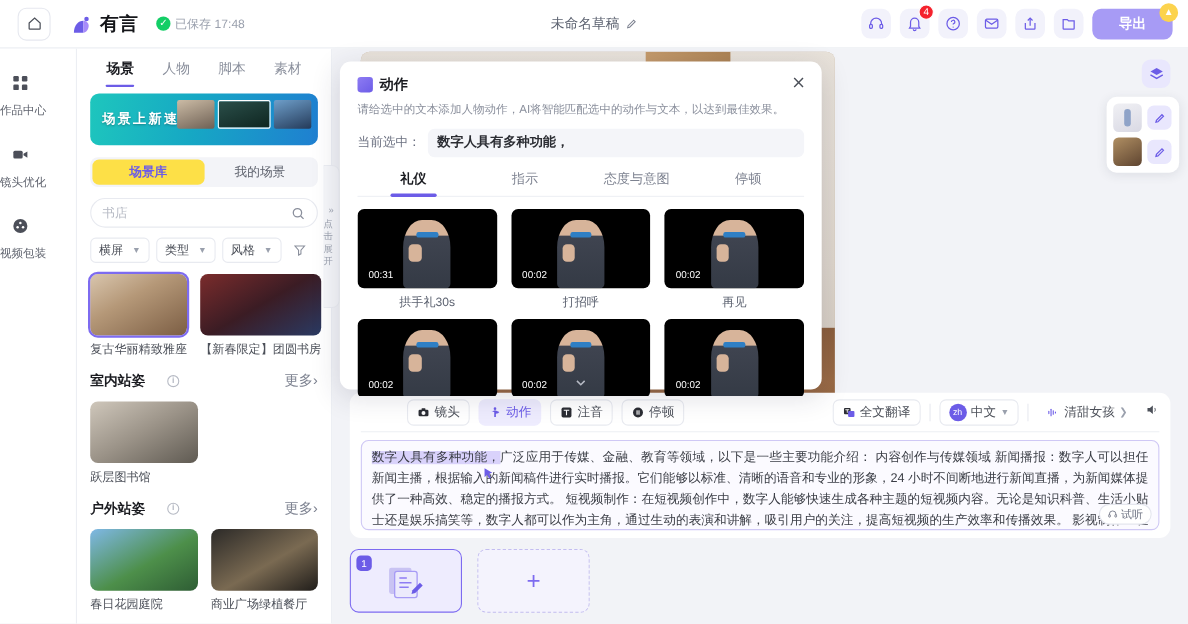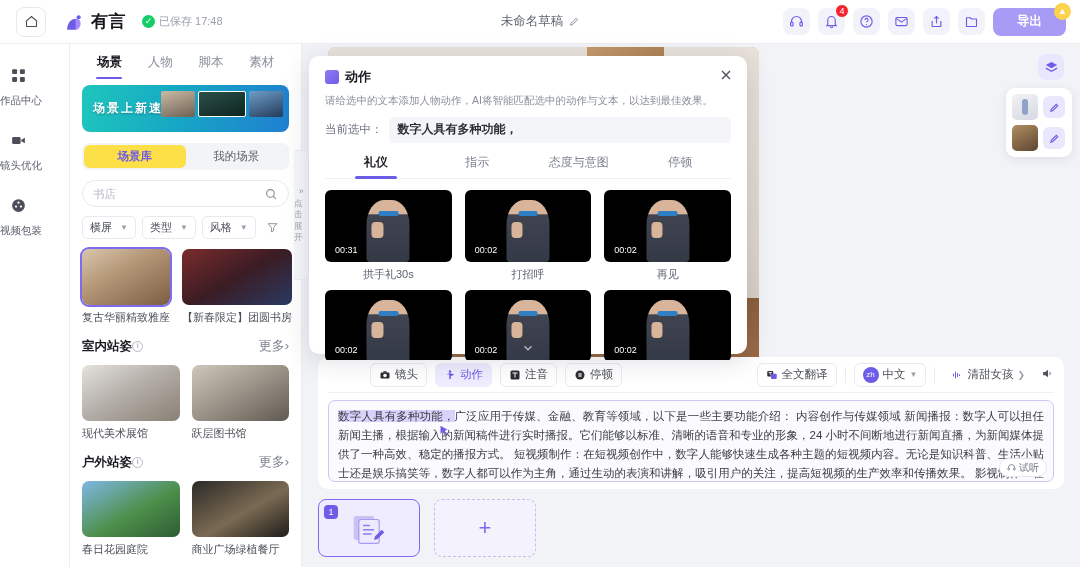--- a/index.html
+++ b/index.html
@@ -156,21 +156,21 @@
     background-position: center;
   }
   .card.sel .card-img { outline: 2px solid #7d6bf0; outline-offset: 0px; }
   .card-name {
     margin-top: 5px; font-size: 11px; color: #4c5059; white-space: nowrap;
     overflow: hidden; text-overflow: ellipsis;
   }
   .sec-head {
     margin-top: 12px; display: flex; align-items: center; justify-content: space-between;
   }
-  .sec-title { font-size: 12.5px; font-weight: bold; color: #1b1c21; display:flex; align-items:center; gap:0;}
+  .sec-title { font-size: 12.5px; font-weight: bold; color: #1b1c21; display:flex; align-items:center; gap:20px;}
   .sec-more { font-size: 13px; color: #7d8290; cursor: pointer; }
   .info-o {
     width: 11px; height: 11px; border-radius: 50%; border: 1px solid #b6bac4;
     font-size: 8px; color: #b6bac4; display: flex; align-items: center;
     justify-content: center; line-height: 1;
   }
 
   .scene-a { background: linear-gradient(150deg,#d9c6ae 0%, #b59878 40%, #7c5e44 100%); }
   .scene-b { background: linear-gradient(150deg,#7b2c2c 0%, #3b1c24 50%, #2a3a63 100%); }
   .scene-c { background: linear-gradient(150deg,#e5e2de 0%, #b5b0aa 45%, #8a8075 100%); }
@@ -533,24 +533,20 @@
       </div>
 
       <div class="sec-head">
         <div class="sec-title">
           <span>室内站姿</span>
           <span class="info-o">i</span>
         </div>
         <div class="sec-more">更多›</div>
       </div>
       <div class="grid">
-        <div class="card">
-          <div class="card-img scene-c"></div>
-          <div class="card-name">现代美术展馆</div>
-        </div>
         <div class="card">
           <div class="card-img scene-d"></div>
           <div class="card-name">跃层图书馆</div>
         </div>
       </div>
 
       <div class="sec-head">
         <div class="sec-title">
           <span>户外站姿</span>
           <span class="info-o">i</span>

